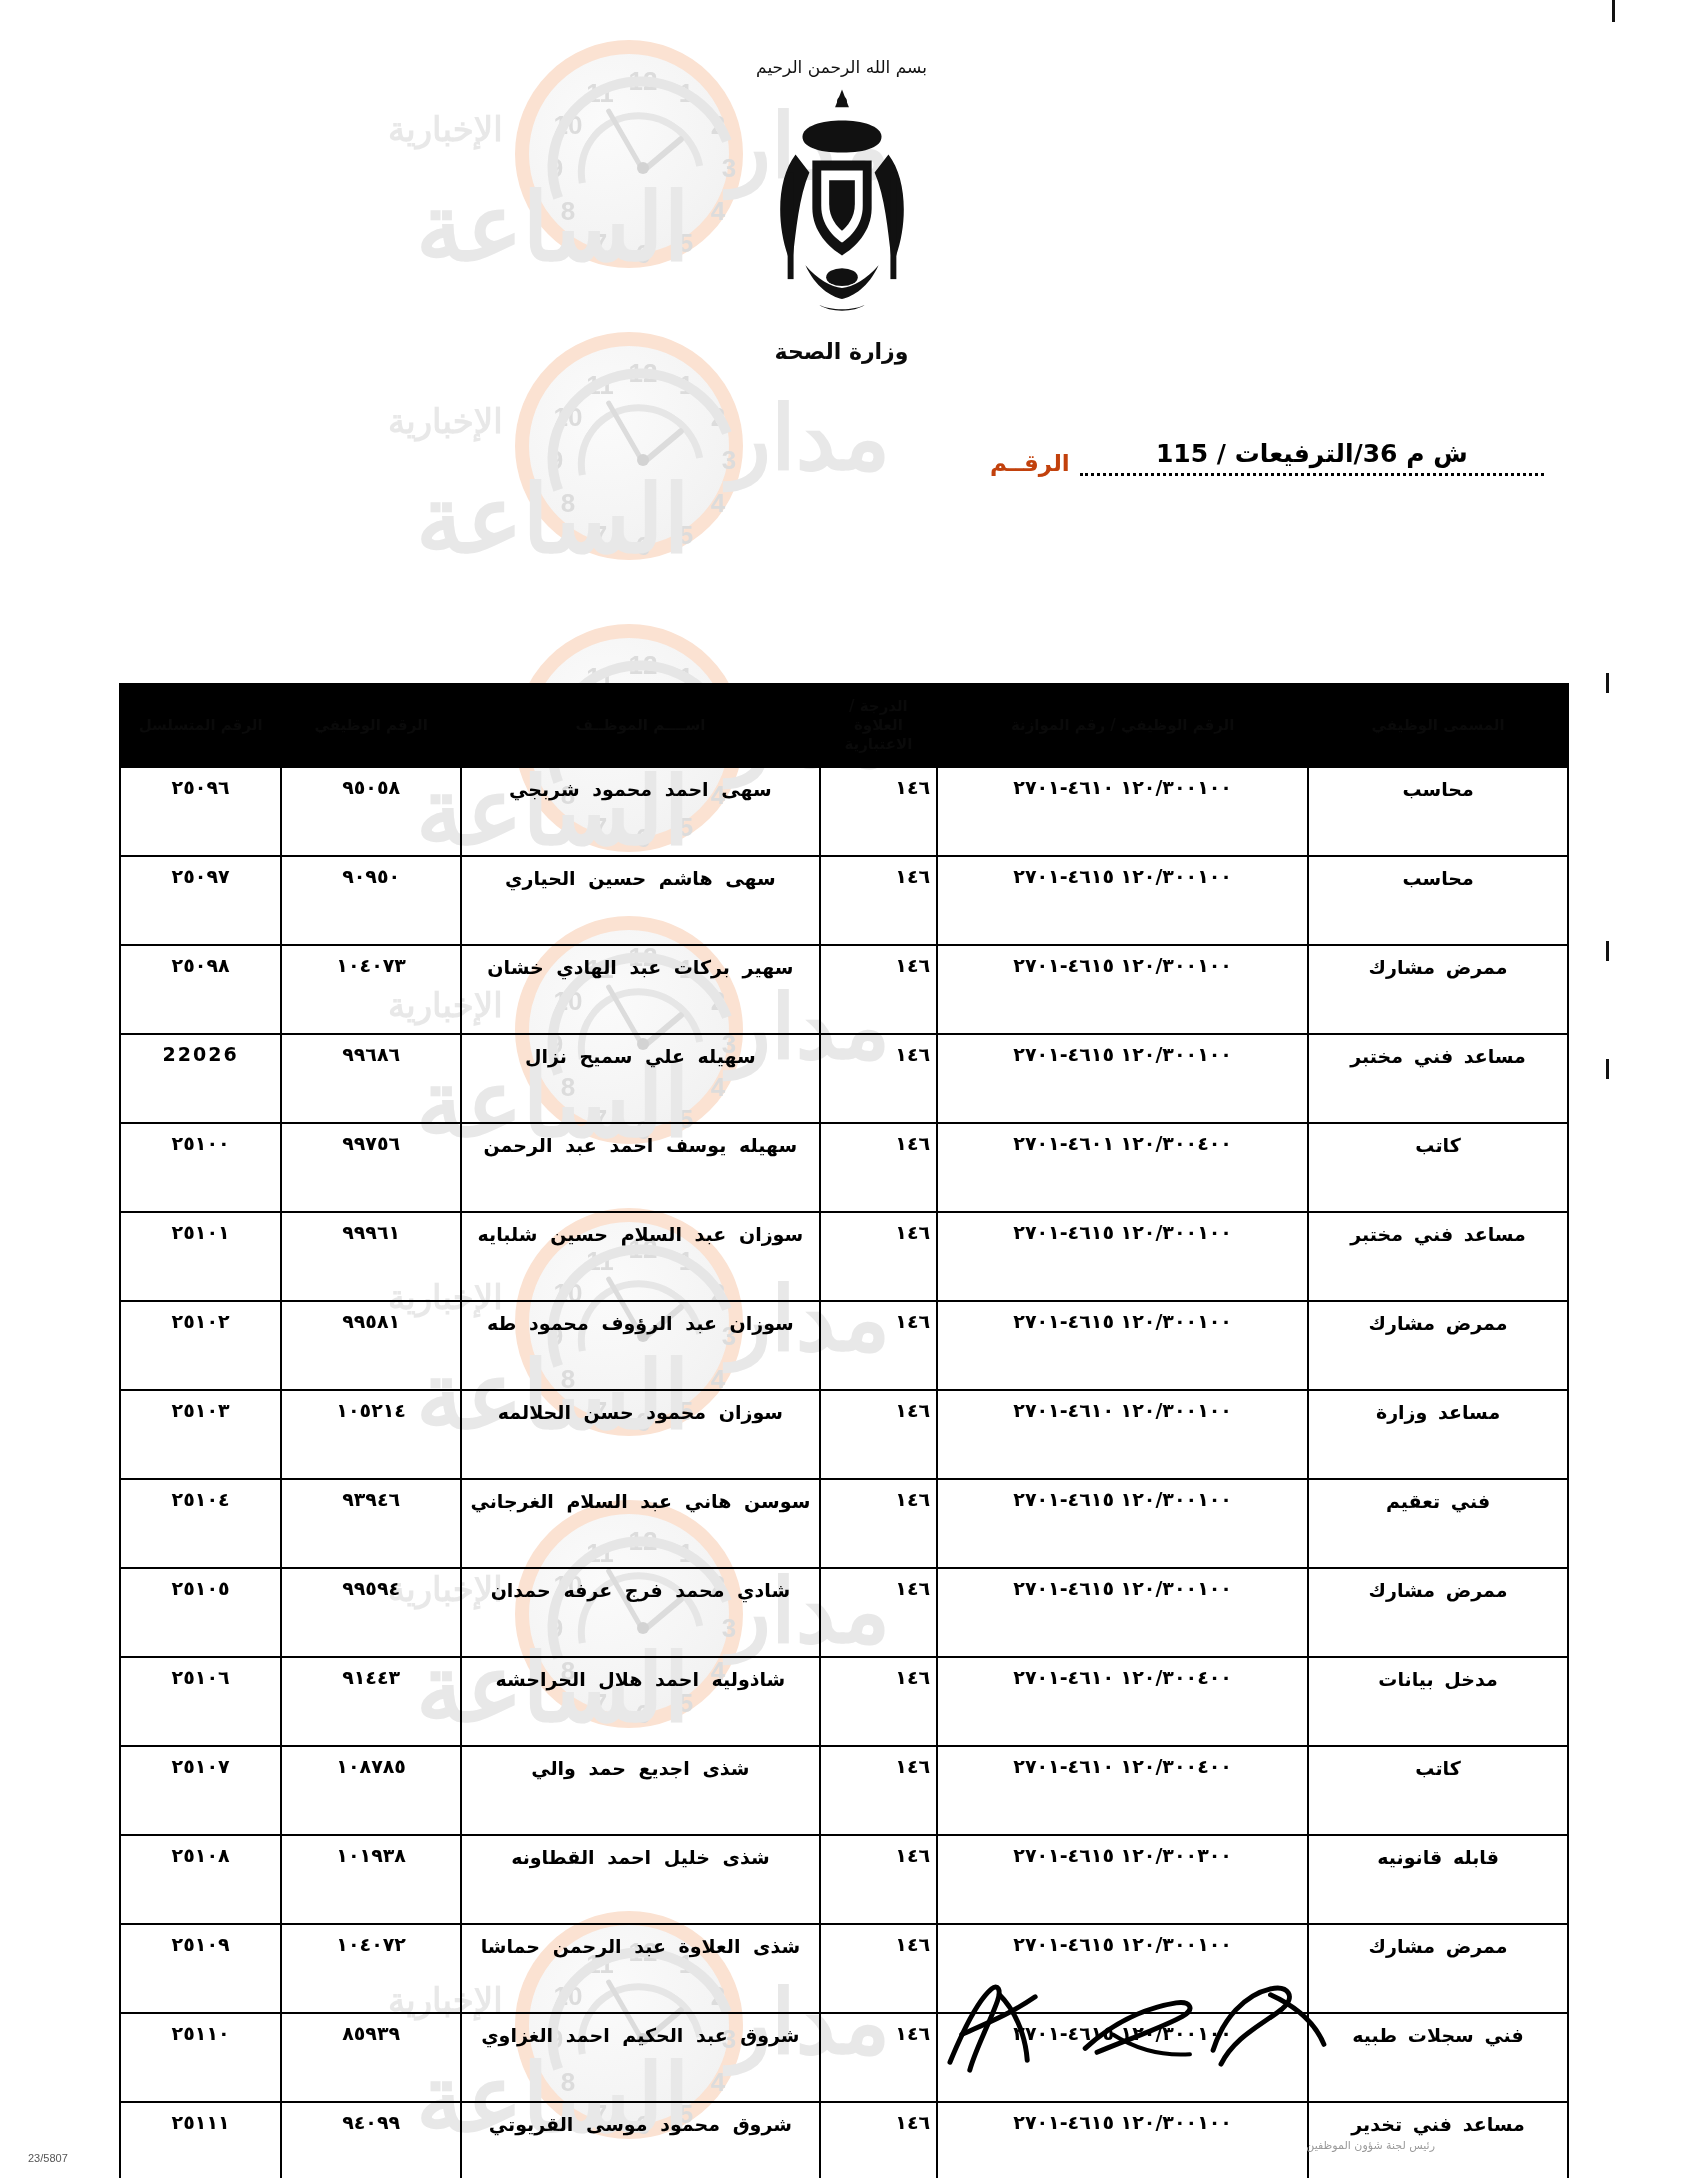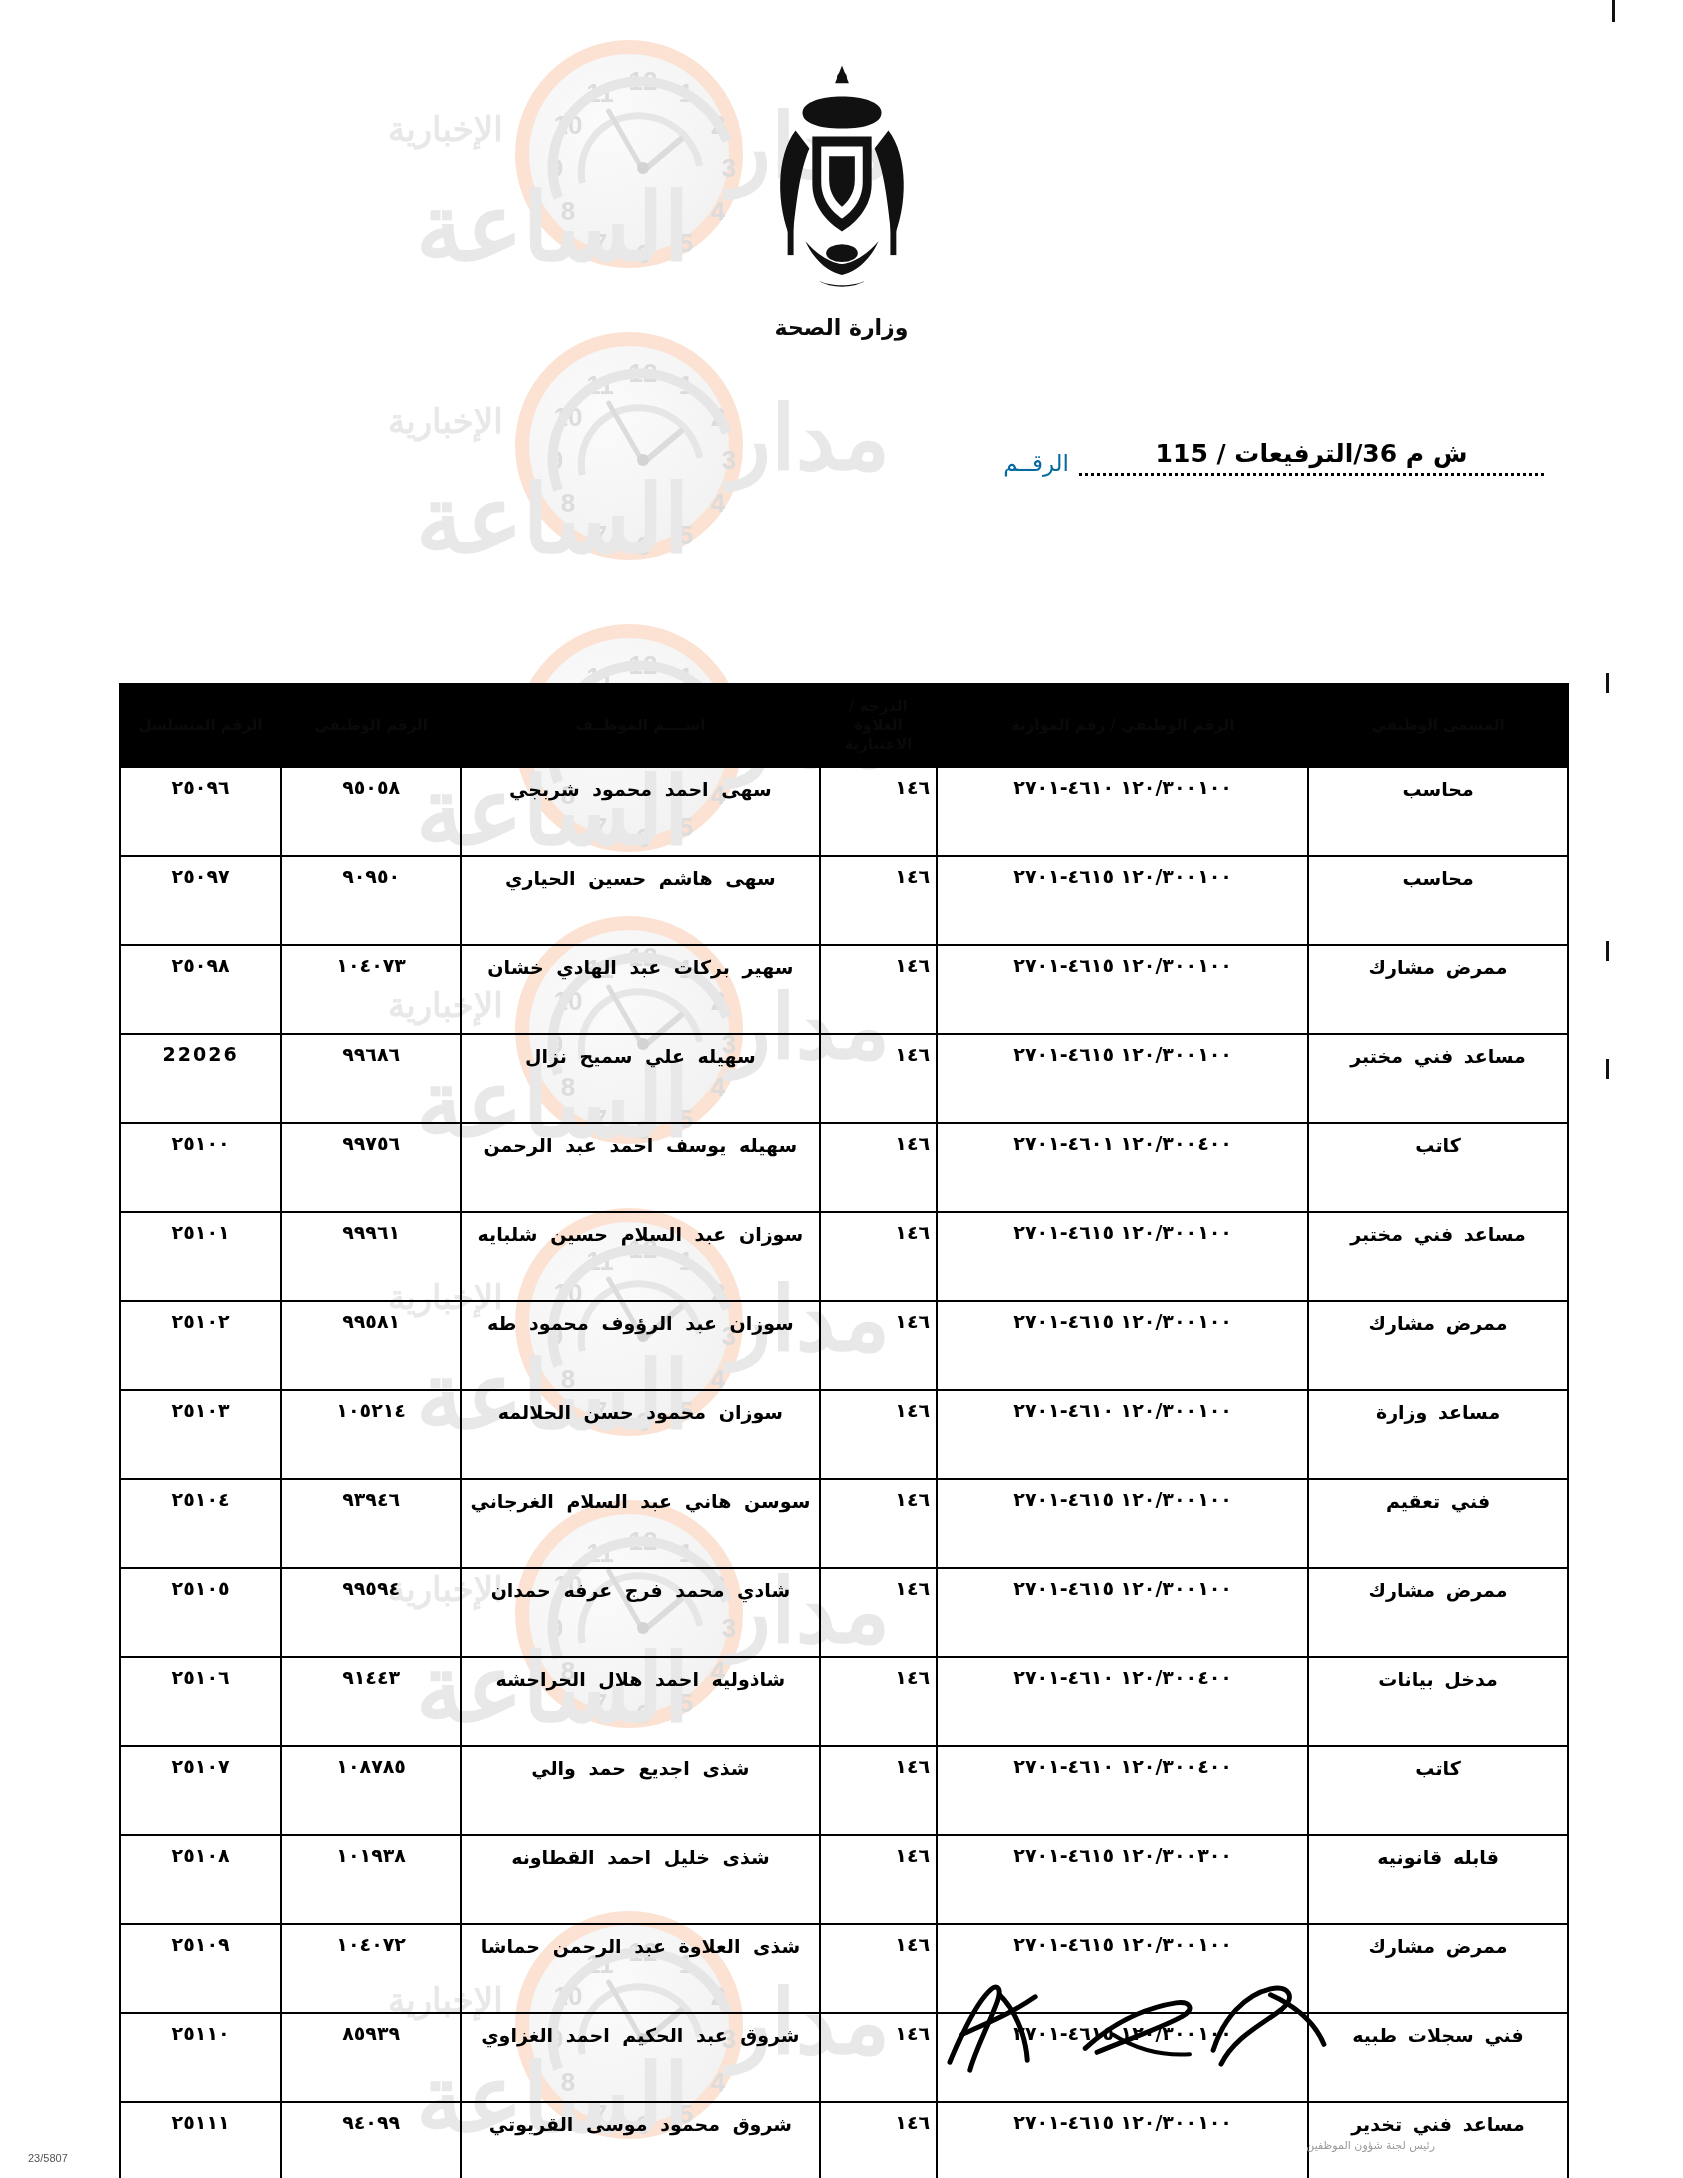--- a/index.html
+++ b/index.html
@@ -61,22 +61,22 @@
   
   .refblock{
     position:absolute;top:436px;right:139px;width:554px;
     direction:rtl;text-align:right;
   }
   .refline{
     display:flex;align-items:flex-end;justify-content:flex-start;
     flex-direction:row-reverse;gap:10px;margin-bottom:6px;height:40px;
   }
   .reflabel{
-    font-family:"DejaVu Sans", sans-serif;font-weight:normal;
-    font-size:23px;color:#0369a1;white-space:nowrap;min-width:79px;text-align:right;
+    font-family:"DejaVu Sans", sans-serif;font-weight:bold;
+    font-size:23px;color:#c2410c;white-space:nowrap;min-width:79px;text-align:right;
   }
   .dots{
     flex:1;border-bottom:3px dotted #000;height:23px;position:relative;
   }
   .refvalue{
     position:absolute;bottom:5px;right:8px;left:8px;text-align:center;
     font-family:"DejaVu Sans", sans-serif;font-weight:bold;
     font-size:25px;color:#000;letter-spacing:0.5px;
   }
   .refvalue.rtlval{direction:rtl;}
@@ -306,20 +306,21 @@
 </div>
 
 <div class="page">
 
   <div class="edge-mark" style="left:1612px;top:0;width:3px;height:22px;"></div>
   <div class="edge-mark" style="left:1606px;top:673px;width:3px;height:20px;"></div>
   <div class="edge-mark" style="left:1606px;top:941px;width:3px;height:20px;"></div>
   <div class="edge-mark" style="left:1606px;top:1059px;width:3px;height:20px;"></div>
 
   <div class="crest-wrap">
+    <div class="bismillah">بسم الله الرحمن الرحيم</div>
     <div class="crest">
       <svg viewBox="0 0 170 250" width="168" height="248" aria-hidden="true">
 
         <path d="M85 8 L92 26 L78 26 Z" fill="#111"></path>
         <path d="M45 56 C45 34, 125 34, 125 56 C125 66, 110 72, 85 72 C60 72, 45 66, 45 56 Z" fill="#111"></path>
         <circle cx="85" cy="20" r="5" fill="#111"></circle>
 
         <path d="M38 74 C18 100, 18 150, 34 186 C38 160, 40 120, 52 92 Z" fill="#111"></path>
         <path d="M132 74 C152 100, 152 150, 136 186 C132 160, 130 120, 118 92 Z" fill="#111"></path>
 

